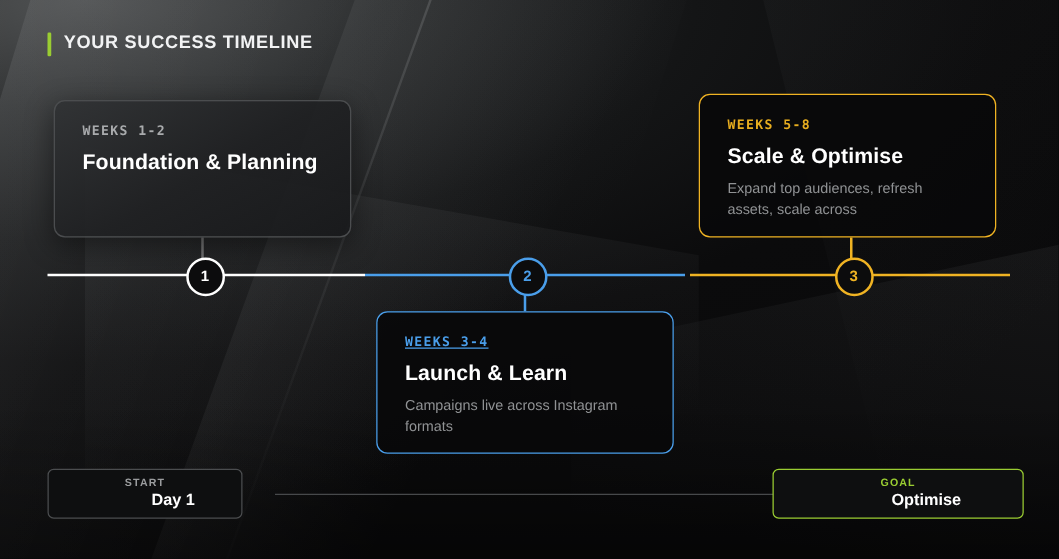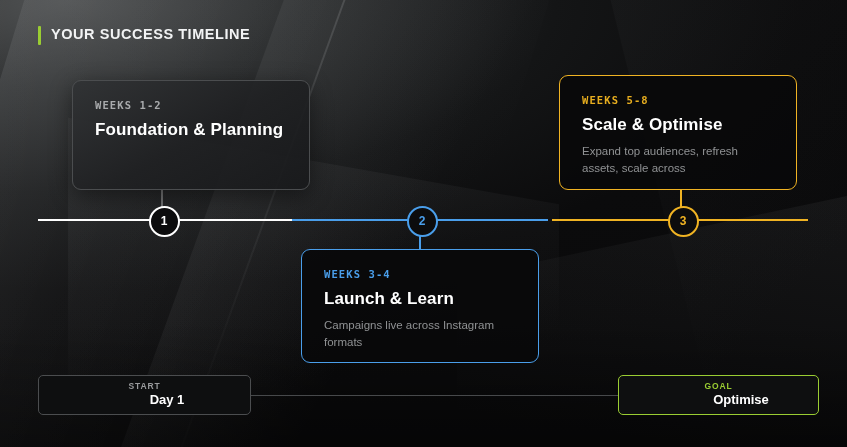--- a/index.html
+++ b/index.html
@@ -154,21 +154,20 @@
     box-sizing: border-box;
     border-radius: 9px;
     border: 1px solid #3a3c3e;
     padding: 18px 22px 20px 22px;
     z-index: 4;
   }
   .card-neutral {
     background: linear-gradient(150deg, rgba(48,50,52,0.92) 0%, rgba(31,32,34,0.92) 52%, rgba(24,25,27,0.92) 100%);
     border-color: #4b4d4f;
     box-shadow: 0 6px 22px rgba(0,0,0,0.45);
-    margin-left: 29px;
   }
   .card-accented {
     background: rgba(9,9,10,0.93);
   }
   .card-eyebrow {
     font-family: "DejaVu Sans Mono", "Liberation Mono", monospace;
     font-size: 10.5px;
     font-weight: 700;
     letter-spacing: 1.1px;
     color: #a9abad;
@@ -261,34 +260,34 @@
       <div class="node" style="left: 162px; border-color: rgb(255, 255, 255); color: rgb(255, 255, 255);">1</div>
       <div class="node" style="left: 420px; border-color: rgb(74, 158, 234); color: rgb(74, 158, 234);">2</div>
       <div class="node" style="left: 681px; border-color: rgb(240, 179, 35); color: rgb(240, 179, 35);">3</div>
     </div>
   <div id="cards">
       <div class="card card-neutral" style="left: 43px; top: 80px; width: 238px; height: 110px;">
         <div class="card-eyebrow" style="color: rgb(169, 171, 173);">WEEKS 1-2</div>
         <div class="card-title">Foundation &amp; Planning</div>
       </div>
       <div class="card card-accented" style="left: 301px; top: 249px; width: 238px; height: 114px; border-color: rgb(74, 158, 234);">
-        <div class="card-eyebrow" style="color: rgb(74, 158, 234);">WEEKS 3-4</div>
+        <div class="card-eyebrow" style="color: rgb(74, 158, 234); text-decoration: underline;">WEEKS 3-4</div>
         <div class="card-title">Launch &amp; Learn</div>
         <div class="card-desc">Campaigns live across Instagram formats</div>
       </div>
       <div class="card card-accented" style="left: 559px; top: 75px; width: 238px; height: 115px; border-color: rgb(240, 179, 35);">
         <div class="card-eyebrow" style="color: rgb(232, 174, 31);">WEEKS 5-8</div>
         <div class="card-title">Scale &amp; Optimise</div>
         <div class="card-desc">Expand top audiences, refresh assets, scale across</div>
       </div>
     </div>
 
   <div class="rail-line"></div>
 
-  <div class="endbox" id="start-box" style="left: 38px; width: 213px; border-color: rgb(75, 77, 79);">
+  <div class="endbox" id="start-box" style="left: 38px; width: 156px; border-color: rgb(75, 77, 79);">
     <div class="endbox-label" style="color: rgb(154, 156, 158);">START</div>
     <div class="endbox-value">Day 1</div>
   </div>
 
   <div class="endbox" id="goal-box" style="left: 618px; width: 201px; border-color: rgb(154, 205, 50);">
     <div class="endbox-label" style="color: rgb(154, 205, 50);">GOAL</div>
     <div class="endbox-value">Optimise</div>
   </div>
 
 </div>

